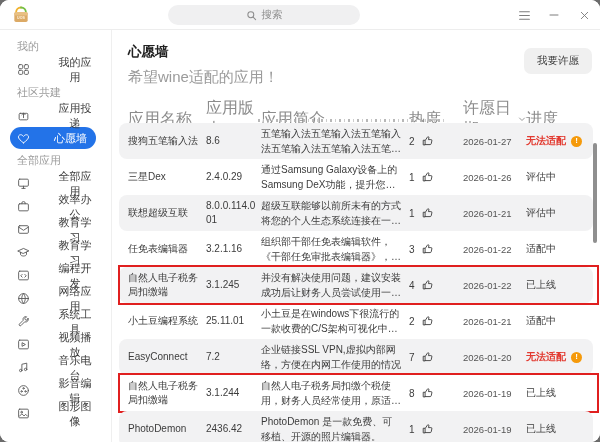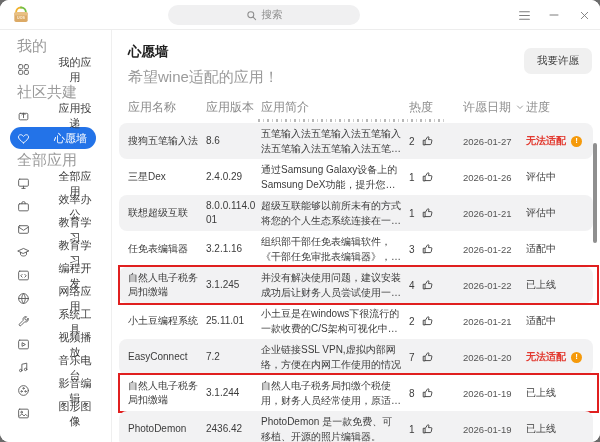--- a/index.html
+++ b/index.html
@@ -13,42 +13,42 @@
   .searchbox { position:absolute; left:168px; top:5px; width:192px; height:20px;
     background:#f0f0f1; border-radius:10px; display:flex; align-items:center; justify-content:center;
     gap:5px; color:#8c8c8c; font-size:10.5px; cursor:text; }
   .winctrls { position:absolute; right:9px; top:0; height:30px; display:flex; align-items:center; gap:16px; }
   .winctrls .wbtn { width:14px; height:14px; display:flex; align-items:center; justify-content:center; color:#7c7c7c; }
 
   
   .sidebar { position:absolute; left:0; top:30px; bottom:0; width:112px; background:#fff;
     border-right:1px solid #efefef; padding-top:5px; }
   .side-section { height:23px; display:flex; align-items:center; padding-left:17px;
-    font-size:15px; color:#9b9b9b; }
+    font-size:11px; color:#9b9b9b; }
   .side-item { height:23px; display:flex; align-items:center; gap:24px;
     margin:0 15px 0 10px; padding-left:7px; border-radius:12px;
     font-size:11px; color:#3b3b3b; cursor:pointer;text-align:center; }
   .side-item .sicon { width:13px; height:13px; display:flex; align-items:center; color:#5c5c5c; }
   .side-item.selected { background:#2373e8; color:#fff; height:22px; }
   .side-item.selected .sicon { color:#fff; }
 
   
   .main { position:absolute; left:113px; top:30px; right:0; bottom:0; background:#fff;
     padding:13px 8px 0 15px; }
   .page-head { display:flex; justify-content:space-between; align-items:flex-start; }
   .page-title { font-size:13.5px; font-weight:bold; color:#222; }
   .page-subtitle { font-size:15px; color:#9b9b9b; margin-top:7px; }
   .wish-btn { background:#f0f0f0; border:none; border-radius:7px; padding:6px 13px;
     font-size:10.5px; color:#3b3b3b; cursor:pointer; margin-top:5px;
     font-family:inherit;margin-left:37px; }
 
   .table { margin-left:-9px; margin-top:11px; width:474px; position:relative; }
   .thead { display:grid; grid-template-columns:78px 55px 148px 54px 63px 1fr;
     padding:0 4px 0 9px; height:18px; align-items:center;
-    font-size:12px; color:#8c8c8c; }
+    font-size:16px; color:#8c8c8c; }
   .thead .hc { display:flex; align-items:center; gap:5px; }
   .remnant { height:7px; overflow:hidden; position:relative; }
   .remnant .frag { position:absolute; left:139px; bottom:1px; width:186px; height:3px;
     background:repeating-linear-gradient(90deg,#ababab 0 2px,transparent 2px 5px,#c4c4c4 5px 6px,transparent 6px 9px);
     opacity:.85; }
 
   .row { display:grid; grid-template-columns:78px 55px 148px 54px 63px 1fr;
     align-items:center; min-height:34px; padding:3px 4px 3px 9px; border-radius:8px;
     font-size:10px; color:#3c3c3c; position:relative; cursor:pointer; }
   .row:nth-child(odd) { background:#f2f2f3; }

